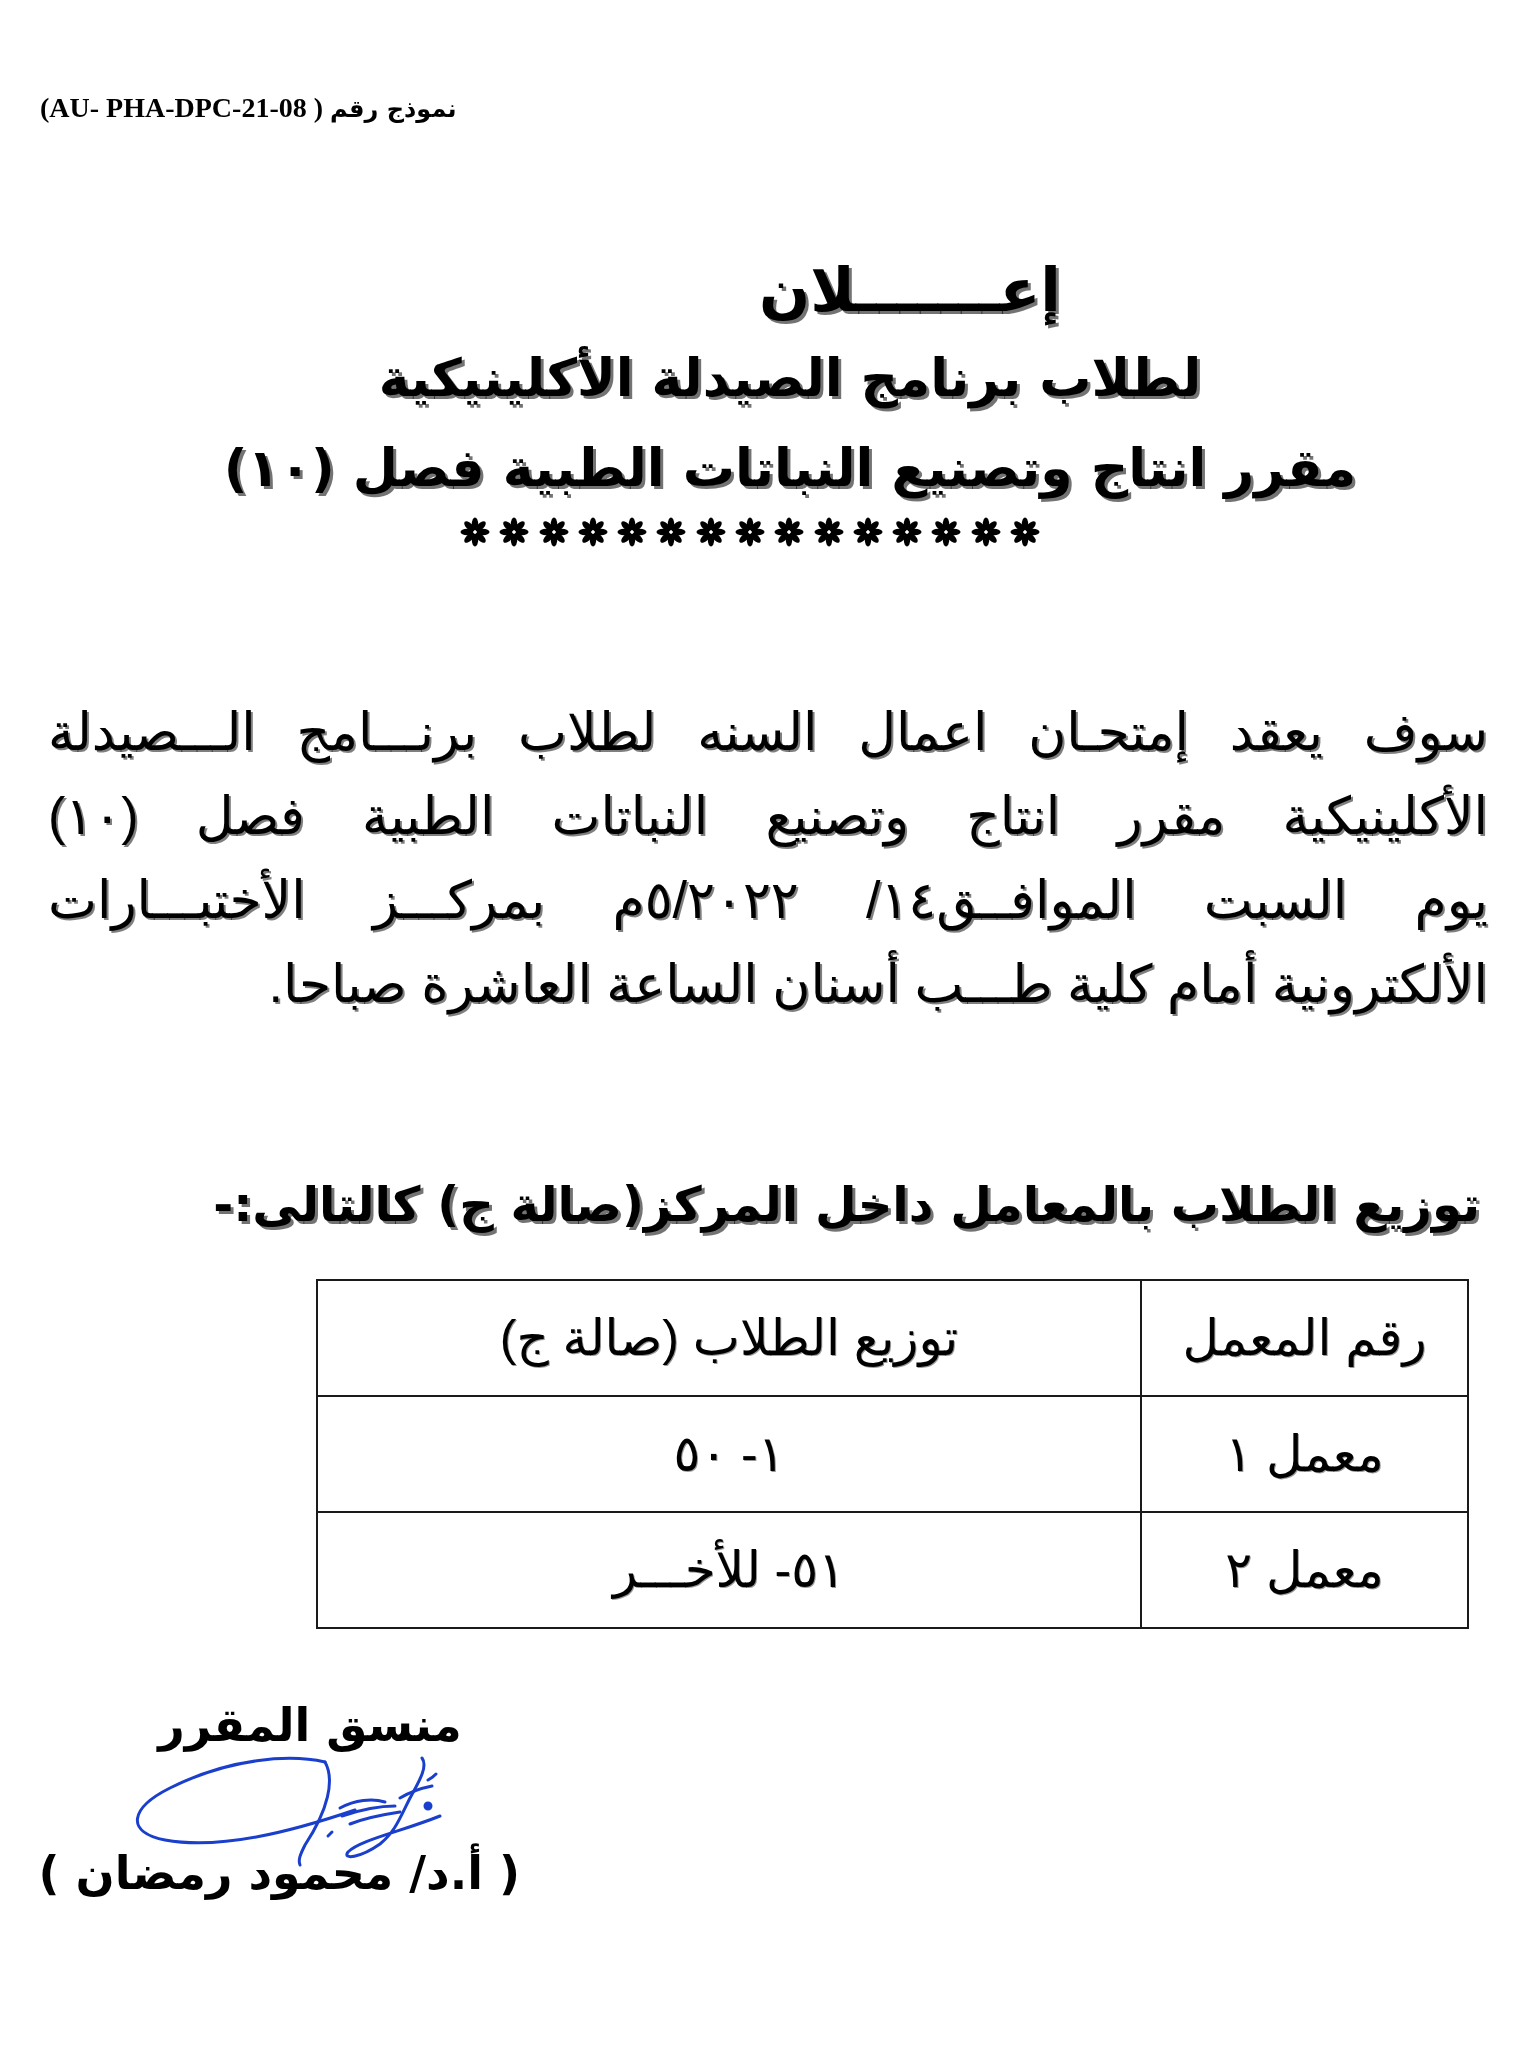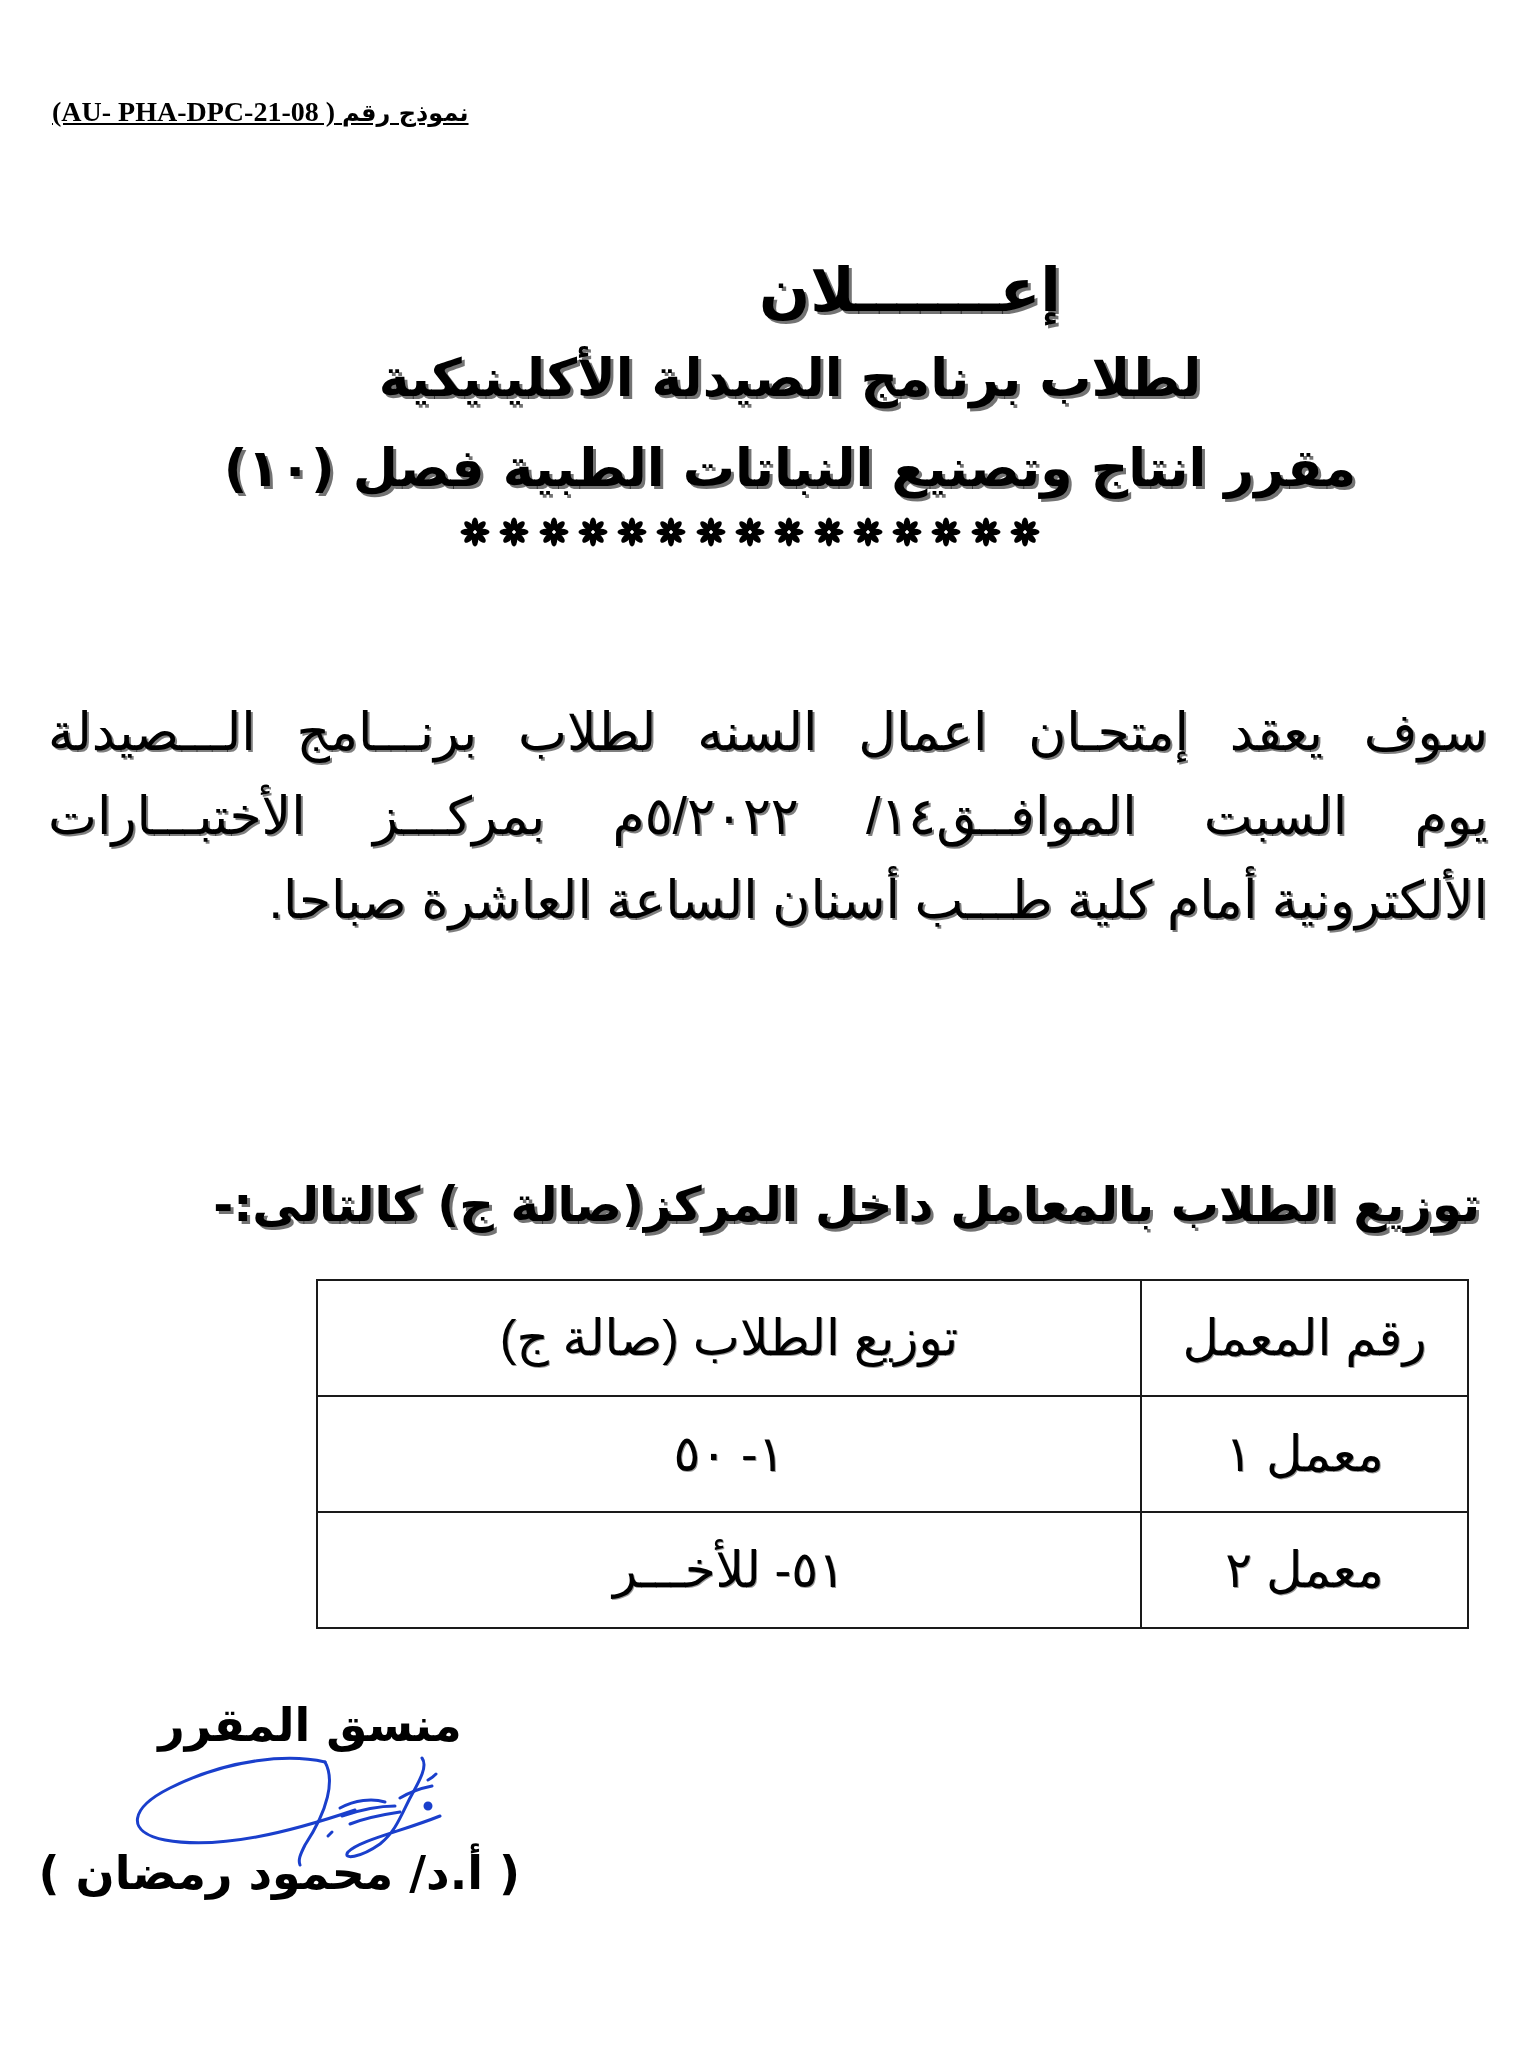--- a/index.html
+++ b/index.html
@@ -12,31 +12,30 @@
       height: 2060px;
       position: relative;
       overflow: hidden;
       color: #000;
       font-family: "Liberation Sans", "DejaVu Sans", sans-serif;
     }
     .abs { position: absolute; }
 
     
     .form-code {
-      left: 52px;
+      left: 40px;
       top: 86px;
       width: 520px;
       height: 44px;
       font-family: "Liberation Serif", "DejaVu Serif", serif;
       font-weight: bold;
       font-size: 28px;
-      line-height: 52px;
+      line-height: 44px;
       direction: ltr;
       white-space: nowrap;
-      text-decoration: underline;
     }
     .form-code .ar { font-family: "DejaVu Sans", sans-serif; font-weight: bold; font-size: 24px; }
 
     
     .heading {
       left: 0;
       width: 1540px;
       text-align: center;
       direction: rtl;
       font-family: "DejaVu Sans", sans-serif;
@@ -325,20 +324,21 @@
       <ellipse cx="0" cy="-8" rx="3.2" ry="6.5" fill="#000" transform="rotate(180)"></ellipse>
       <ellipse cx="0" cy="-8" rx="3.2" ry="6.5" fill="#000" transform="rotate(225)"></ellipse>
       <ellipse cx="0" cy="-8" rx="3.2" ry="6.5" fill="#000" transform="rotate(270)"></ellipse>
       <ellipse cx="0" cy="-8" rx="3.2" ry="6.5" fill="#000" transform="rotate(315)"></ellipse>
       <circle cx="0" cy="0" r="1.6" fill="#fff"></circle>
     </svg>
   </div>
 
 <div class="abs para">
   <span class="line">سوف يعقد إمتحـان اعمال السنه لطلاب برنـــامج الـــصيدلة</span>
+  <span class="line">الأكلينيكية مقرر انتاج وتصنيع النباتات الطبية فصل (١٠)</span>
   <span class="line">يوم السبت الموافــق١٤/ ٥/٢٠٢٢م بمركـــز الأختبـــارات</span>
   <span class="line last">الألكترونية أمام كلية طـــب أسنان الساعة  العاشرة صباحا.</span>
 </div>
 
 <div class="abs dist-heading">توزيع الطلاب بالمعامل داخل المركز(صالة ج) كالتالى:-</div>
 
 <table class="abs tbl">
   <tbody>
       <tr>
     <td class="col-lab">رقم المعمل</td>

